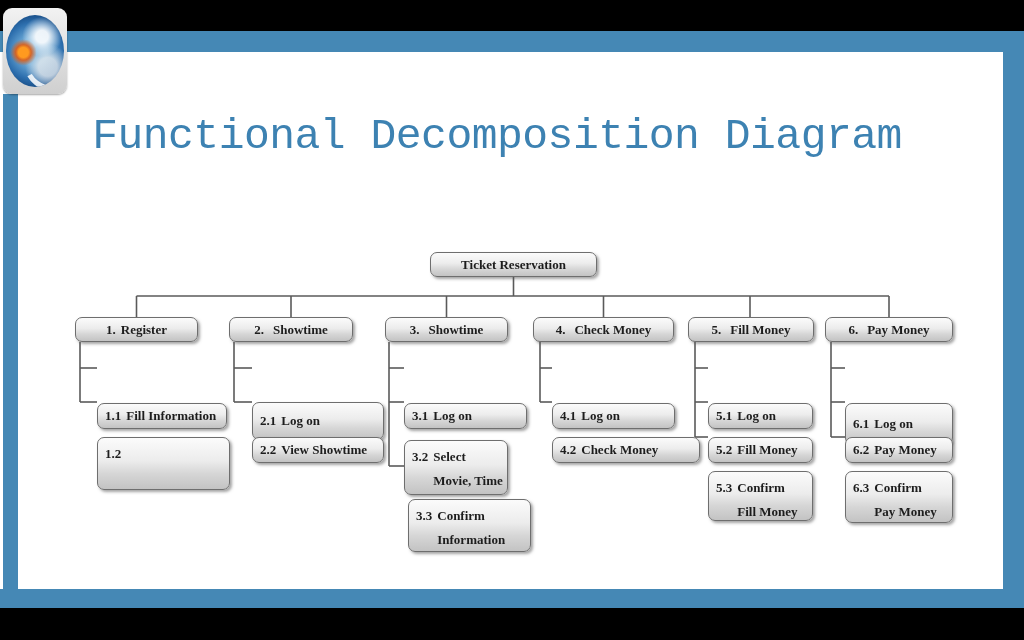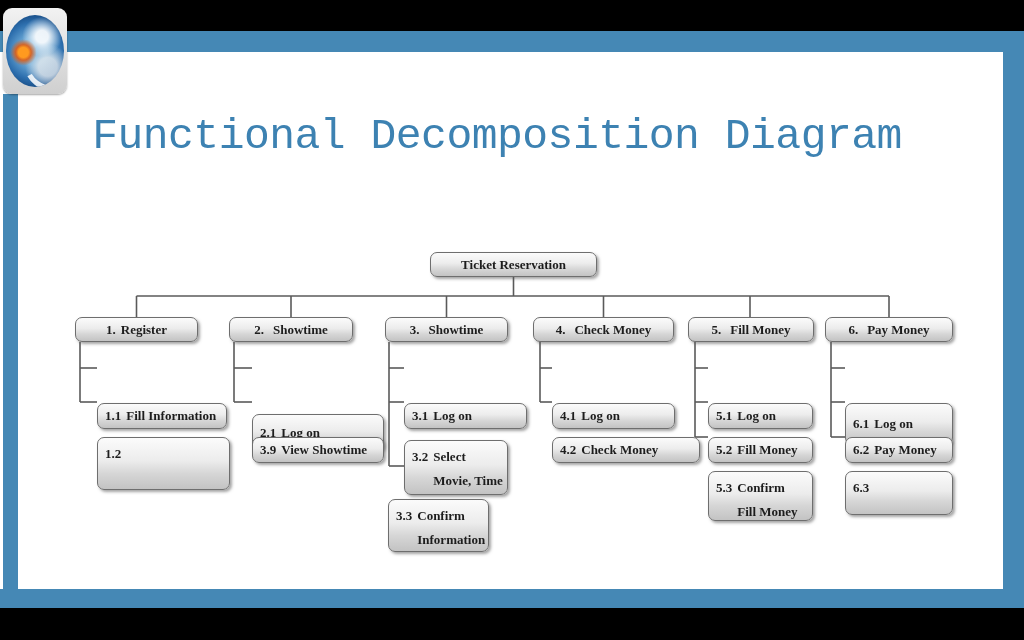--- a/index.html
+++ b/index.html
@@ -152,38 +152,38 @@
   </div>
 
   <div class="node child-node one-line" style="left:97px;top:355px;width:130px;height:26px">
     <span class="num">1.1</span>
     <span class="lbl">Fill Information</span>
   </div>
   <div class="node child-node" style="left:97px;top:389px;width:133px;height:53px">
     <span class="num">1.2</span>
   </div>
 
-  <div class="node child-node one-line" style="left:252px;top:366px;width:132px;height:38px">
+  <div class="node child-node one-line" style="left:252px;top:354px;width:132px;height:38px">
     <span class="num">2.1</span>
     <span class="lbl">Log on</span>
   </div>
   <div class="node child-node one-line" style="left:252px;top:389px;width:132px;height:26px">
-    <span class="num">3.9</span>
+    <span class="num">2.2</span>
     <span class="lbl">View Showtime</span>
   </div>
 
   <div class="node child-node one-line" style="left:404px;top:355px;width:123px;height:26px">
     <span class="num">3.1</span>
     <span class="lbl">Log on</span>
   </div>
   <div class="node child-node" style="left:404px;top:392px;width:104px;height:55px">
     <span class="num">3.2</span>
     <span class="lbl wrap-lbl" style="width:86px">Select Movie, Time and Seat</span>
   </div>
-  <div class="node child-node" style="left:388px;top:451px;width:101px;height:53px">
+  <div class="node child-node" style="left:408px;top:451px;width:123px;height:53px">
     <span class="num">3.3</span>
     <span class="lbl wrap-lbl" style="width:80px">Confirm Information</span>
   </div>
 
   <div class="node child-node one-line" style="left:552px;top:355px;width:123px;height:26px">
     <span class="num">4.1</span>
     <span class="lbl">Log on</span>
   </div>
   <div class="node child-node one-line" style="left:552px;top:389px;width:148px;height:26px">
     <span class="num">4.2</span>
@@ -204,17 +204,18 @@
   </div>
 
   <div class="node child-node one-line" style="left:845px;top:355px;width:108px;height:42px">
     <span class="num">6.1</span>
     <span class="lbl">Log on</span>
   </div>
   <div class="node child-node one-line" style="left:845px;top:389px;width:108px;height:26px">
     <span class="num">6.2</span>
     <span class="lbl">Pay Money</span>
   </div>
-  <div class="node child-node" style="left:845px;top:423px;width:108px;height:44px">
+  <div class="node child-node" style="left:845px;top:423px;width:108px;height:52px">
     <span class="num">6.3</span>
+    <span class="lbl wrap-lbl" style="width:68px">Confirm Pay Money</span>
   </div>
 
 </div>
 
 </body></html>

